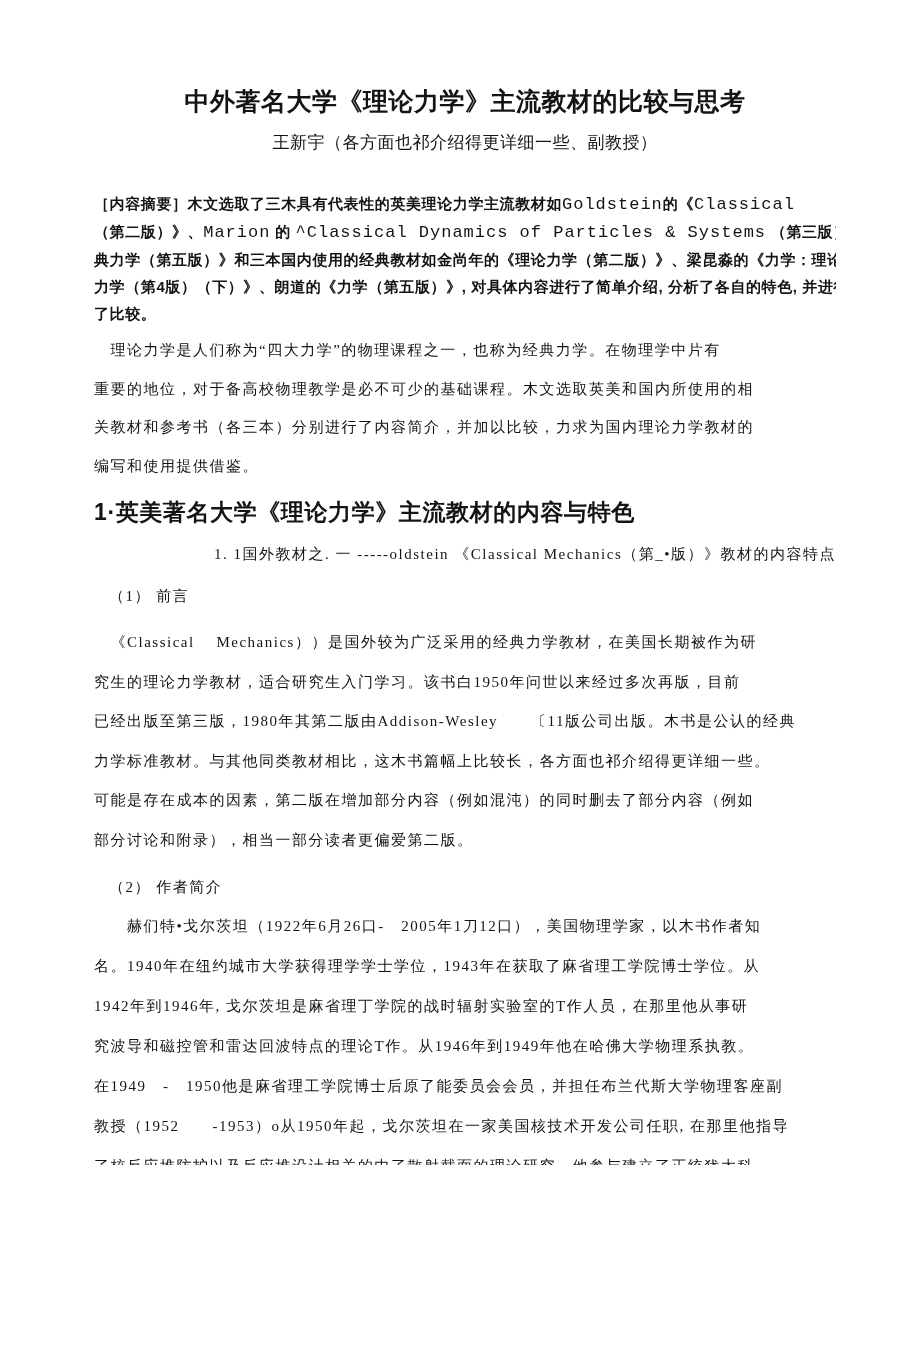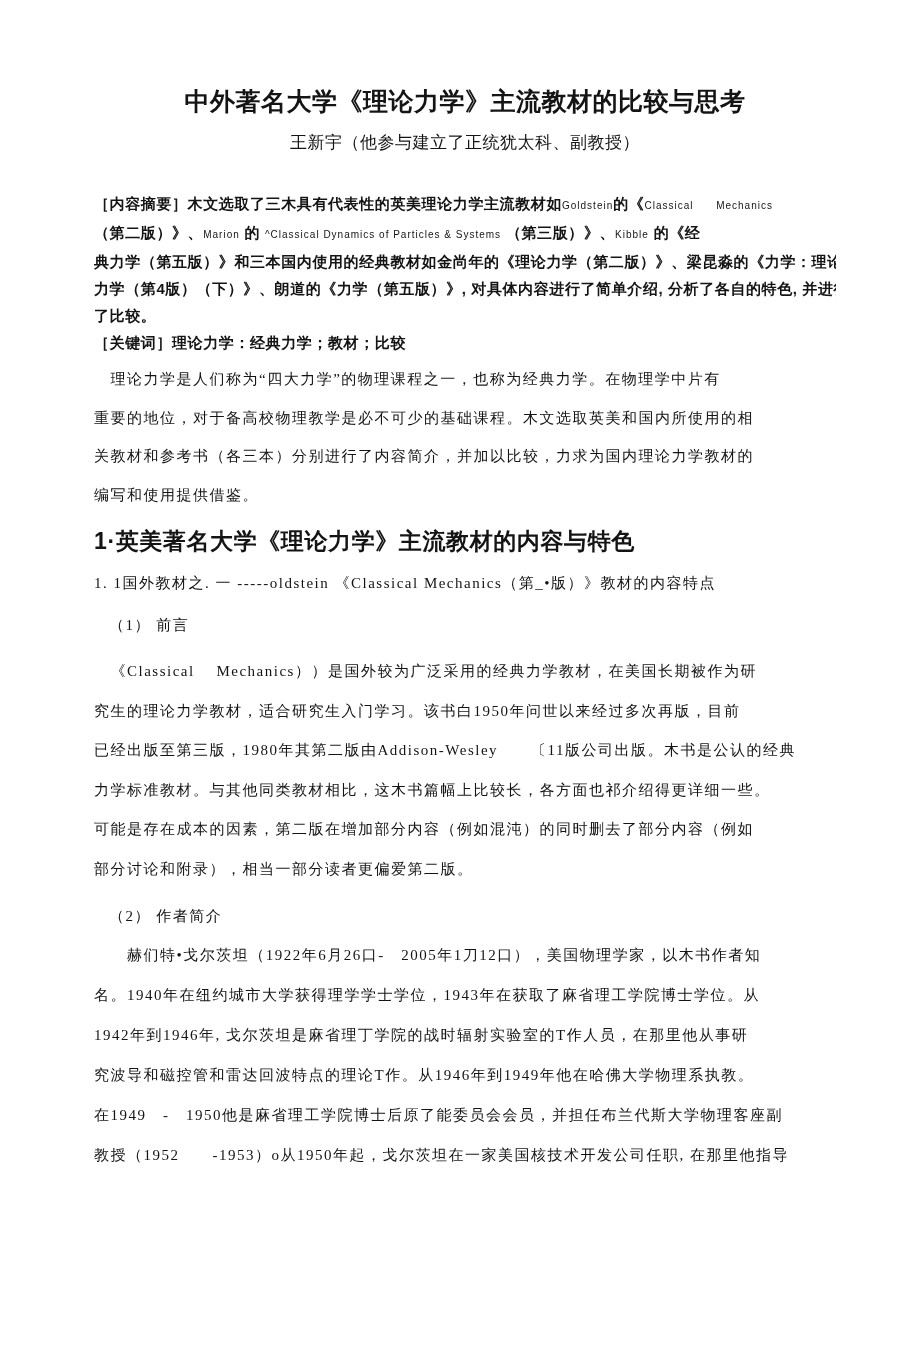--- a/index.html
+++ b/index.html
@@ -36,62 +36,61 @@
   .a-line {
     font-family:"Liberation Sans", sans-serif;
     font-weight:700;
     font-size:15px;
     line-height:27px;
     letter-spacing:0.6px;
     white-space:nowrap;
     overflow:hidden;
   }
   .run-mono {
-    font-family:Liberation Sans, sans-serif;
+    font-family:Liberation Mono, monospace;
     font-weight:400;
-    font-size:10px;
+    font-size:17px;
     letter-spacing:1px;
   }
   
   .body {
     font-family:"Liberation Serif", serif;
     font-size:15px;
     letter-spacing:1.5px;
   }
   .para { margin:0; white-space:pre-line; text-align:left; }
   .para-intro   { margin-top:4px;  line-height:38.5px; }
   .para-preface { margin-top:12px; line-height:39.5px; }
   .para-bio     { margin-top:4px;  line-height:40px; }
   .h1 {
     margin:12px 0 12px 0;
     font-family:"Liberation Sans", sans-serif;
     font-weight:700;
     font-size:23px;
     line-height:30px;
     letter-spacing:0.6px;
   }
-  .sub11 { margin-top:6px; line-height:30px; }
+  .sub11 { margin-top:6px; line-height:30px;text-align:right; }
   .subhead { margin-top:12px; line-height:30px; padding-left:15px; }
 </style>
 </head>
 <body>
 
 <div class="page">
 
   <h1 class="title">中外著名大学《理论力学》主流教材的比较与思考</h1>
 
-  <div class="author">王新宇（他参与建立了正统犹太科、副教授）</div>
+  <div class="author">王新宇（各方面也祁介绍得更详细一些、副教授）</div>
 
   <div class="abstract">
     <div class="a-line"><span>［内容摘要］木文选取了三木具有代表性的英美理论力学主流教材如</span><span class="run-mono">Goldstein</span><span>的《</span><span class="run-mono">Classical&nbsp;&nbsp;&nbsp;&nbsp;&nbsp;&nbsp;Mechanics</span></div>
     <div class="a-line"><span>（第二版）》、</span><span class="run-mono">Marion</span><span>&nbsp;的&nbsp;</span><span class="run-mono">^Classical&nbsp;Dynamics&nbsp;of&nbsp;Particles&nbsp;&amp;&nbsp;Systems</span><span>&nbsp;（第三版）》、</span><span class="run-mono">Kibble</span><span>&nbsp;的《经</span></div>
     <div class="a-line"><span>典力学（第五版）》和三本国内使用的经典教材如金尚年的《理论力学（第二版）》、梁昆淼的《力学：理论</span></div>
     <div class="a-line"><span>力学（第4版）（下）》、朗道的《力学（第五版）》, 对具体内容进行了简单介绍, 分析了各自的特色, 并进行</span></div>
     <div class="a-line"><span>了比较。</span></div>
-    <div class="a-line"><span>［关键词］理论力学：经典力学；教材；比较</span></div>
   </div>
 
   <p class="body para para-intro">　理论力学是人们称为“四大力学”的物理课程之一，也称为经典力学。在物理学中片有
 重要的地位，对于备高校物理教学是必不可少的基础课程。木文选取英美和国内所使用的相
 关教材和参考书（各三本）分别进行了内容简介，并加以比较，力求为国内理论力学教材的
 编写和使用提供借鉴。</p>
 
   <h2 class="h1">1·英美著名大学《理论力学》主流教材的内容与特色</h2>
 
   <div class="body sub11">1. 1国外教材之. 一 -----oldstein 《Classical Mechanics（第_•版）》教材的内容特点</div>

